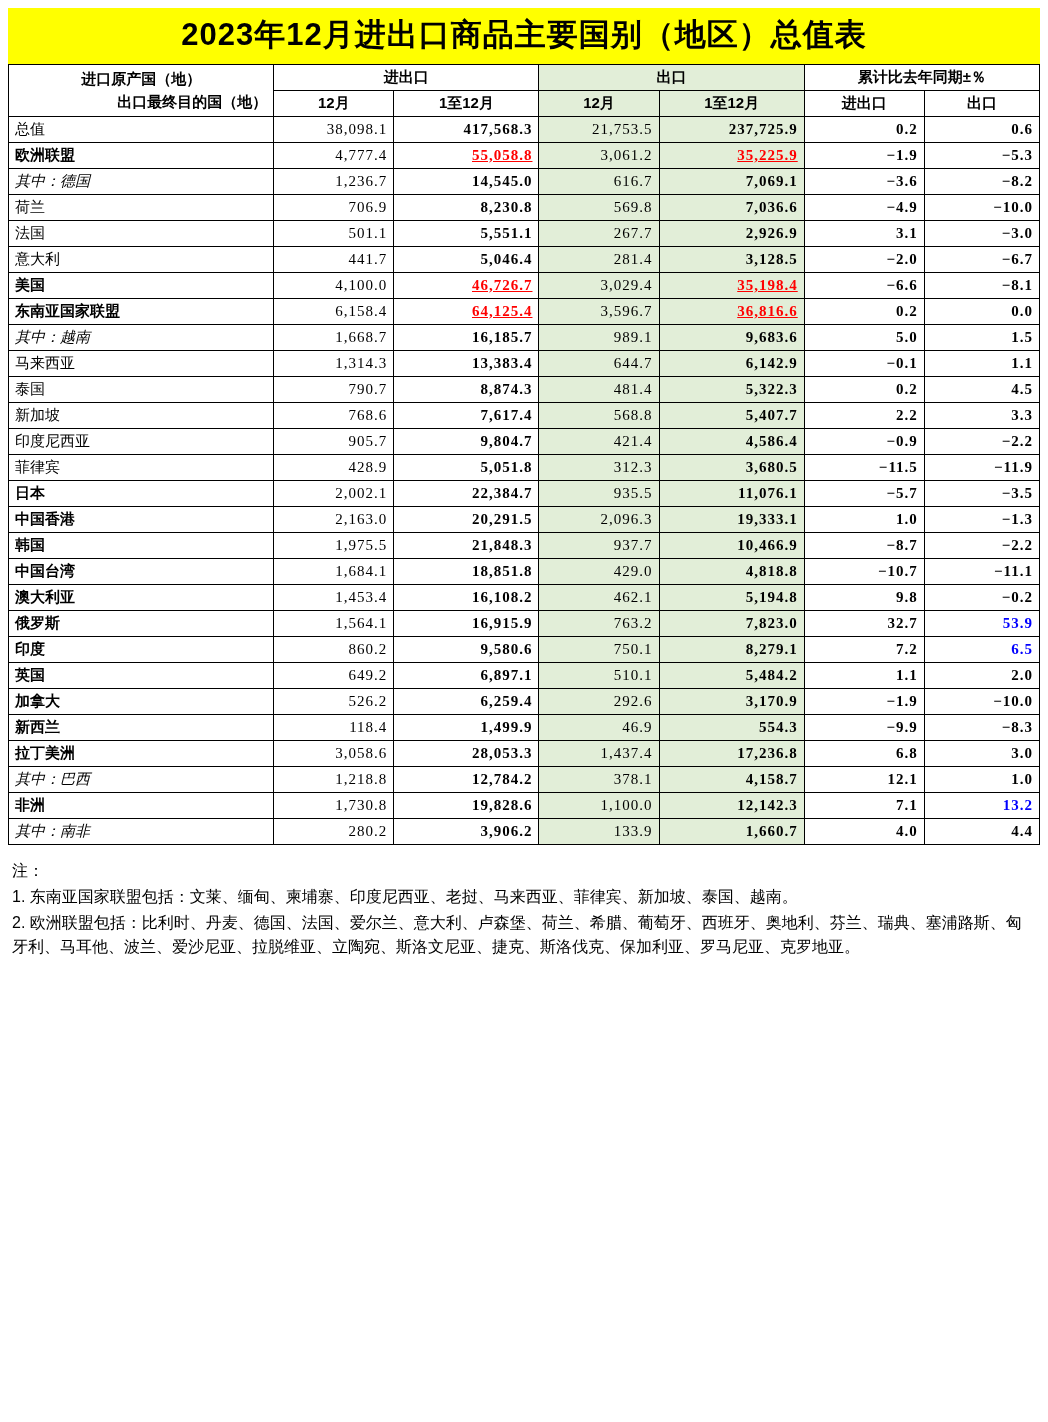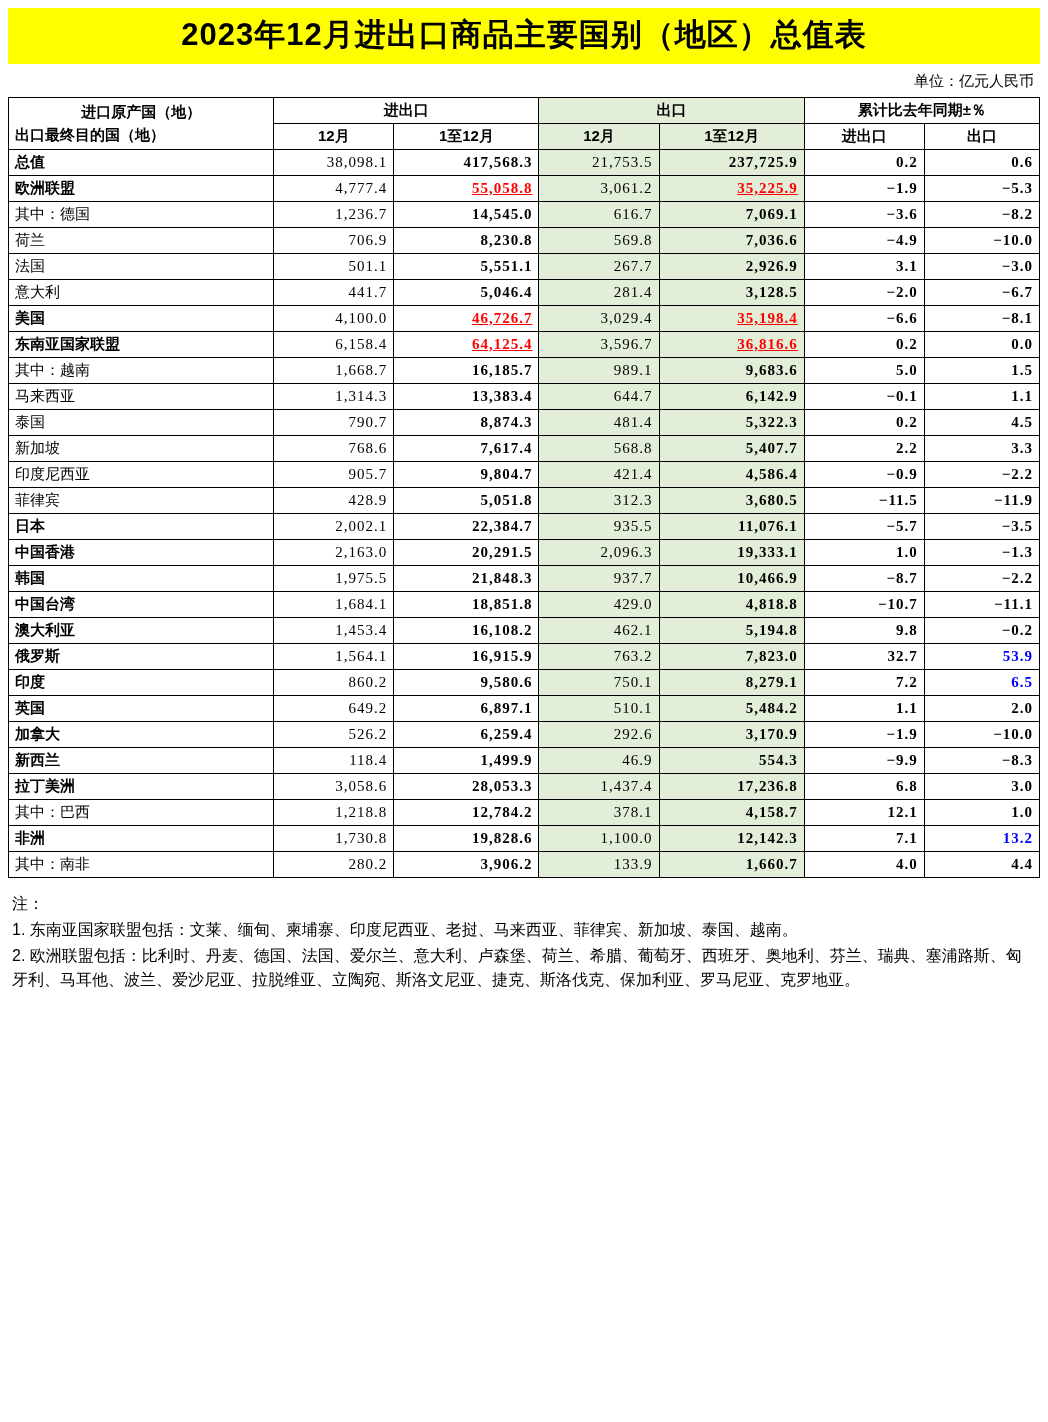--- a/index.html
+++ b/index.html
@@ -65,56 +65,55 @@
     font-size:16px;
     letter-spacing:1px;
   }
   .num.b{font-weight:bold;}
   .red{color:#ff0000;font-weight:bold;text-decoration:underline;}
   .blue{color:#0000ff;font-weight:bold;}
   .name{
     font-family:"Liberation Sans", sans-serif;
     font-size:16px;
   }
-  .lvl0{font-weight:bold;padding-left:4px;}
+  .lvl0{font-weight:normal;padding-left:4px;}
   .lvl1{font-weight:bold;padding-left:28px;}
-  .lvl2{padding-left:58px;}
+  .lvl2{padding-left:58px;font-style:italic;}
   .lvl2c{padding-left:72px;}
 
   .hdr-name{
     font-weight:bold;
     font-size:16px;
     line-height:1.5;
     text-align:center;
     padding:4px 8px;
   }
   .hdr-name div{white-space:nowrap;}
   .hdr-name .l1{text-align:center;}
-  .hdr-name .l2{text-align:left;}
+  .hdr-name .l2{text-align:right;}
 
   
   .notes{
     margin-top:14px;
     font-size:16px;
     line-height:1.55;
     font-family:"Liberation Sans", sans-serif;
     padding:0 4px;
   }
   .notes div{margin-bottom:1px;}
 </style>
 </head>
 <body>
 
 <div class="page">
 
   <div class="title-banner">
     <span class="title-text">2023年12月进出口商品主要国别（地区）总值表</span>
   </div>
 
-  <div class="unit-line">单位：亿元人民币</div>
 
   <table class="main">
     <colgroup>
       <col style="width:265px">
       <col style="width:120px">
       <col style="width:145px">
       <col style="width:120px">
       <col style="width:145px">
       <col style="width:120px">
       <col style="width:115px">

